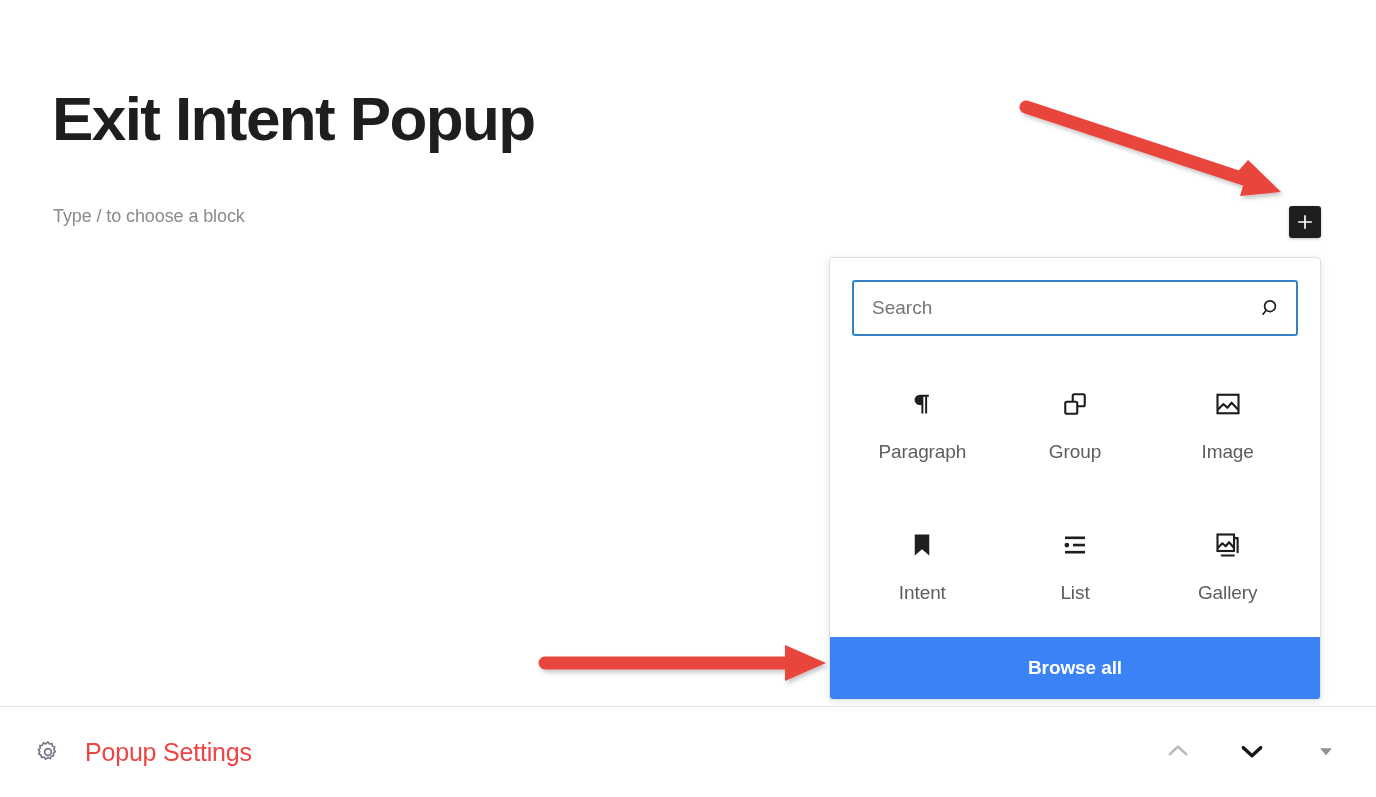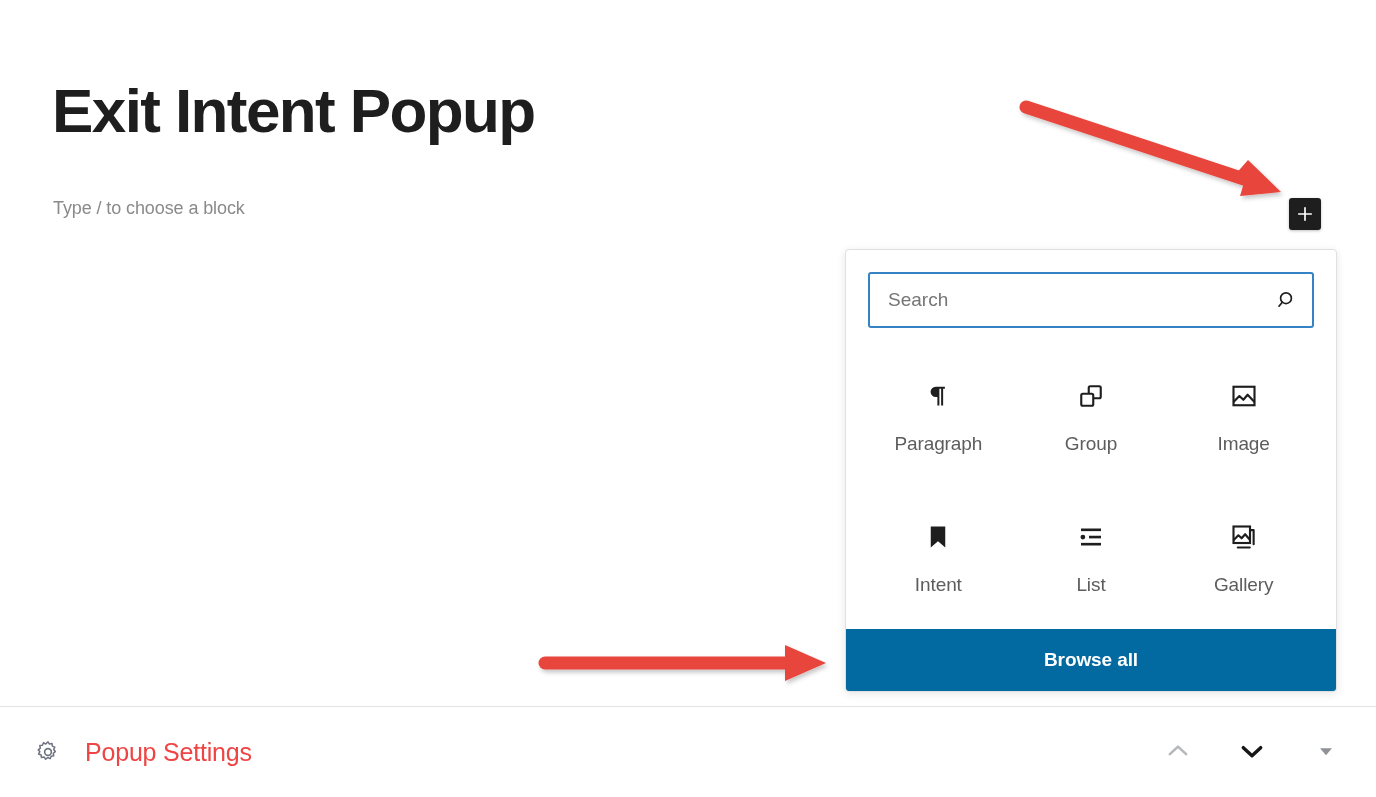--- a/index.html
+++ b/index.html
@@ -12,21 +12,21 @@
 
   body {
     font-family: "Liberation Sans", sans-serif;
     background: #ffffff;
     position: relative;
   }
 
   
   .editor-canvas {
     position: absolute;
-    left: 0; top: 0;
+    left: 0; top: 8px;
     width: 1376px;
     height: 706px;
     background: #ffffff;
   }
 
   .post-title {
     position: absolute;
     left: 52px;
     top: 78px;
     font-size: 62px;
@@ -74,21 +74,20 @@
     top: 249px;
     width: 492px;
     height: 443px;
     background: #ffffff;
     border: 1px solid #e0e0e0;
     border-radius: 4px;
     box-shadow: 0 2px 8px rgba(0,0,0,0.10);
     overflow: hidden;
     display: flex;
     flex-direction: column;
-    margin-left: 16px;
   }
 
   .inserter-search-wrap {
     padding: 23px 23px 0 23px;
   }
 
   .search-field {
     position: relative;
     height: 54px;
     border: 1px solid #3582c4;
@@ -163,21 +162,21 @@
     margin-top: 16px;
     font-size: 19px;
     color: #5d5d5d;
     letter-spacing: -0.1px;
     line-height: 1;
   }
 
   
   .browse-all {
     height: 62px;
-    background: #0369a1;
+    background: #3b82f6;
     color: #ffffff;
     font-size: 19px;
     font-weight: bold;
     display: flex;
     align-items: center;
     justify-content: center;
     border: none;
     cursor: pointer;
     font-family: "Liberation Sans", sans-serif;
     letter-spacing: -0.1px;

